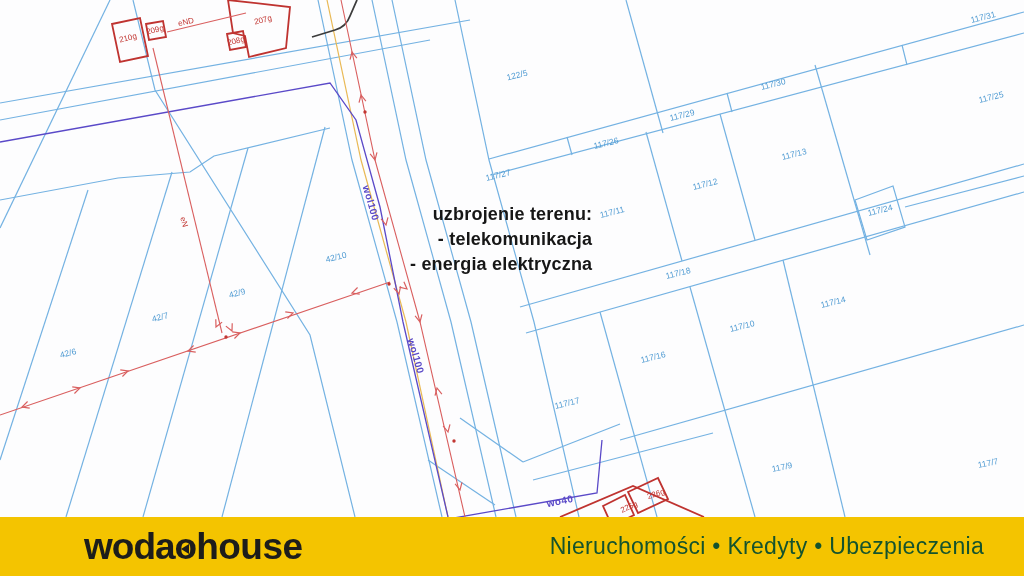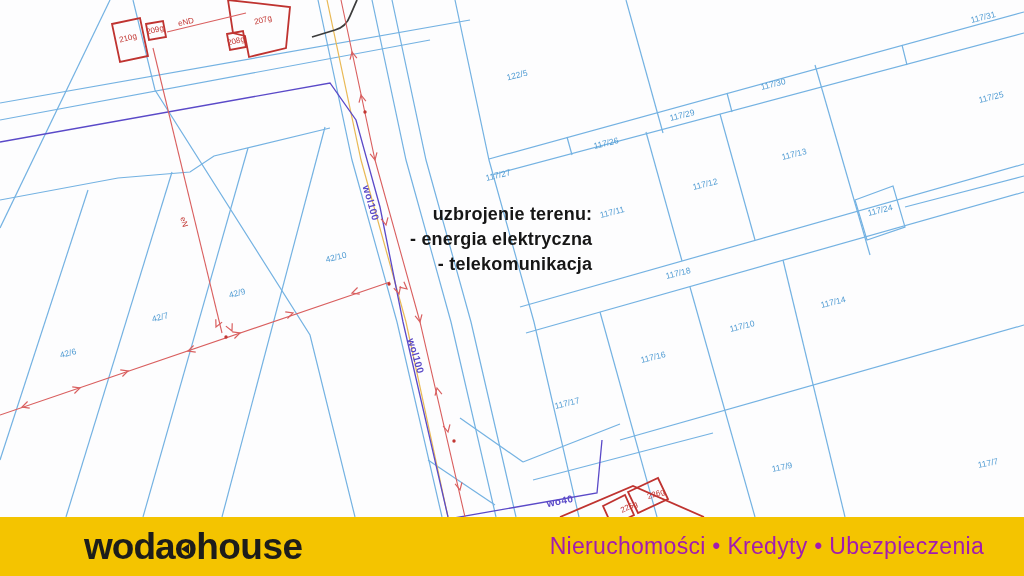--- a/index.html
+++ b/index.html
@@ -18,21 +18,21 @@
   .footer{position:absolute;left:0;top:517px;width:1024px;height:59px;
           background:#f4c400;display:flex;align-items:center;
           justify-content:space-between;padding:0 40px 0 84px;box-sizing:border-box;}
   .brand{font-size:37px;color:#1d1d1b;letter-spacing:-1px;line-height:1;}
   .brand .bold{font-weight:800;}
   .brand .light{font-weight:700;letter-spacing:-.5px;}
   .logo-o{position:relative;display:inline-block;font-weight:800;}
   .logo-o .o-arrow{position:absolute;left:50%;top:56%;transform:translate(-50%,-50%);
           width:0;height:0;border-right:8px solid #1d1d1b;
           border-top:5px solid transparent;border-bottom:5px solid transparent;}
-  .tagline{font-size:23px;color:#a21caf;letter-spacing:.3px;}
+  .tagline{font-size:23px;color:#14532d;letter-spacing:.3px;}
 </style>
 </head>
 <body>
 
 <div class="stage">
 
   <div class="map">
     <svg width="1024" height="517" viewBox="0 0 1024 517">
       <defs>
         <path id="arr" d="M-7,-3.5 L0,0 L-7,3.5" fill="none"></path>
@@ -170,22 +170,22 @@
         <div class="map-label b" style="left: 184px; top: 222px; transform: translate(-50%, -50%) rotate(75deg);">eN</div>
         <div class="map-label b" style="left: 629px; top: 507px; transform: translate(-50%, -50%) rotate(-24deg);">225g</div>
         <div class="map-label b" style="left: 656px; top: 494px; transform: translate(-50%, -50%) rotate(-18deg);">226g</div>
         <div class="map-label u" style="left: 371px; top: 203px; transform: translate(-50%, -50%) rotate(74deg);">wol100</div>
         <div class="map-label u" style="left: 416px; top: 356px; transform: translate(-50%, -50%) rotate(74deg);">wol100</div>
         <div class="map-label u" style="left: 560px; top: 501px; transform: translate(-50%, -50%) rotate(-12deg);">wo40</div>
       </div>
 
     <div class="annotation">
       <div>uzbrojenie terenu:</div>
+      <div>- telekomunikacja</div>
       <div>- energia elektryczna</div>
-      <div>- telekomunikacja</div>
     </div>
   </div>
 
   <div class="footer">
     <div class="brand"><span class="bold">woda</span><span class="logo-o"><span>o</span><span class="o-arrow"></span></span><span class="light">house</span></div>
     <div class="tagline">Nieruchomości • Kredyty • Ubezpieczenia</div>
   </div>
 
 </div>
 

